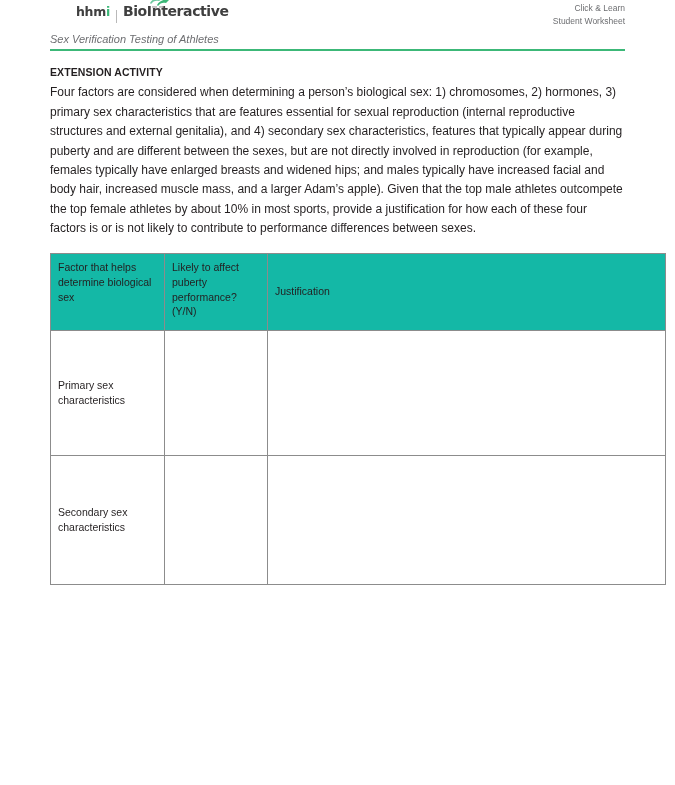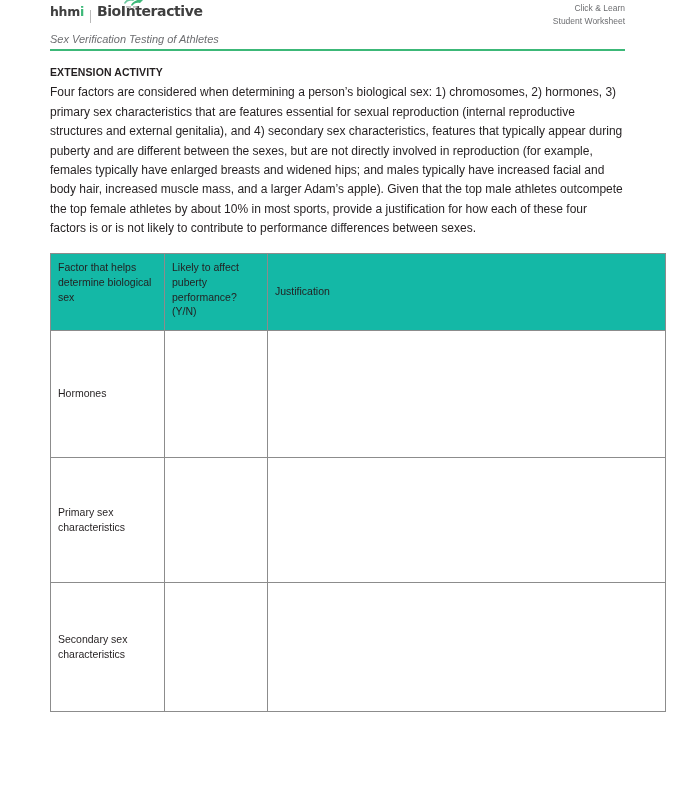--- a/index.html
+++ b/index.html
@@ -23,20 +23,21 @@
     padding: 0 50px;
   }
 
   
   .masthead {
     position: relative;
     height: 28px;
     display: flex;
     align-items: flex-end;
     justify-content: space-between;
+    margin-left: 26px;
   }
 
   .logo {
     position: relative;
     display: flex;
     align-items: baseline;
     height: 24px;
     padding-top: 4px;
   }
   .logo-hhmi {
@@ -183,25 +184,20 @@
 
   <table class="worksheet-table">
     <thead>
       <tr>
         <th class="col-factor">Factor that helps determine biological sex</th>
         <th class="col-likely">Likely to affect puberty performance? (Y/N)</th>
         <th class="col-justify justification-head">Justification</th>
       </tr>
     </thead>
     <tbody>
-      <tr class="row-hormones">
-        <td class="col-factor">Hormones</td>
-        <td class="col-likely"></td>
-        <td class="col-justify"></td>
-      </tr>
       <tr class="row-primary">
         <td class="col-factor">Primary sex characteristics</td>
         <td class="col-likely"></td>
         <td class="col-justify"></td>
       </tr>
       <tr class="row-secondary">
         <td class="col-factor">Secondary sex characteristics</td>
         <td class="col-likely"></td>
         <td class="col-justify"></td>
       </tr>

